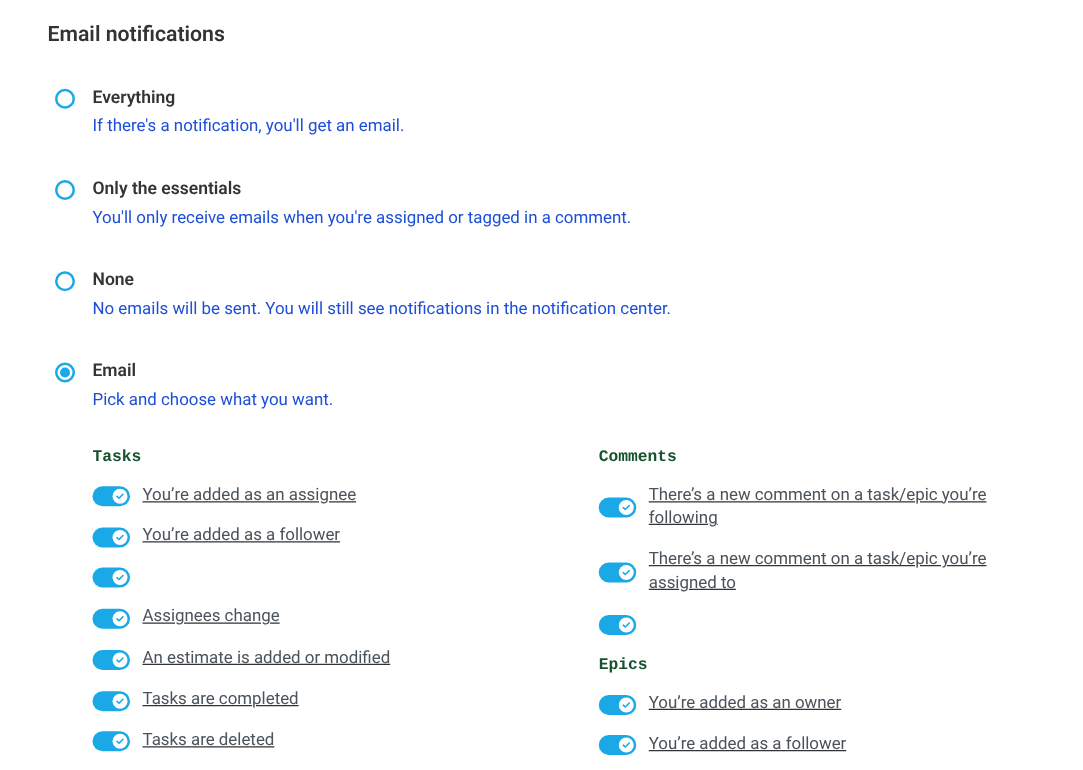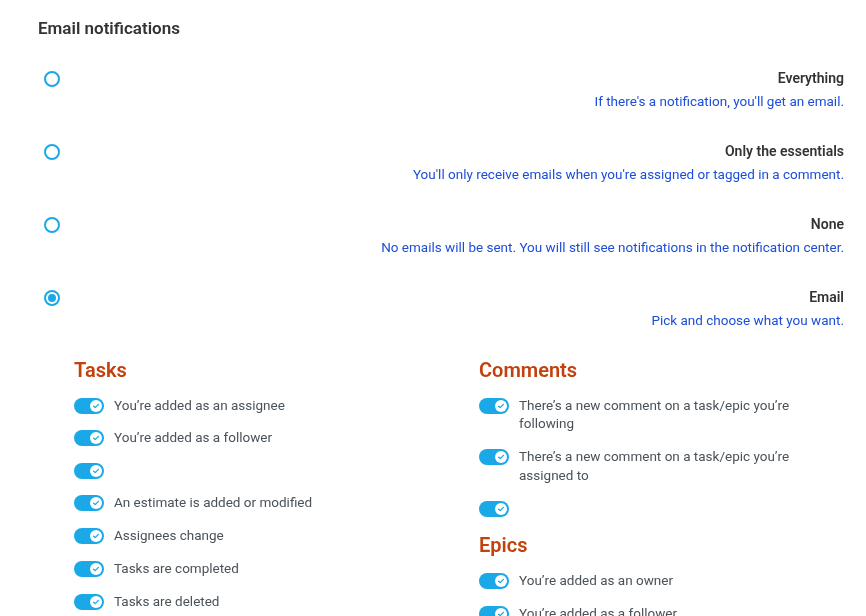--- a/index.html
+++ b/index.html
@@ -13,21 +13,20 @@
     }
     .page-title {
       font-size: 17px;
       font-weight: 600;
       color: #333;
       margin-bottom: 32px;
       margin-left: 16px;
     }
     .radio-options {
       padding-left: 22px;
-      text-align: right;
     }
     .radio-option {
       display: flex;
       align-items: flex-start;
       margin-bottom: 32px;
       cursor: pointer;
     }
     .radio-outer {
       flex: 0 0 auto;
       width: 16px;
@@ -61,31 +60,33 @@
       line-height: 1.4;
     }
     .custom-section {
       display: flex;
       padding-left: 52px;
       gap: 40px;
       margin-top: -4px;
     }
     .col { flex: 1; min-width: 0; }
     .group-heading {
-      font-size: 20px;
+      font-size: 13px;
       font-weight: 600;
-      color: #c2410c;
+      color: #14532d;
       margin-bottom: 14px;
       margin-top: 0;
+      font-family: Liberation Mono, monospace;
     }
     .group-heading.mt { margin-top: 16px; }
     .toggle-row {
       display: flex;
-      align-items: flex-start;
+      align-items: center;
       margin-bottom: 14px;
+      text-decoration: underline;
     }
     .toggle {
       flex: 0 0 auto;
       width: 30px;
       height: 16px;
       border-radius: 8px;
       background: #1aa9e6;
       position: relative;
       margin-right: 10px;
       margin-top: 2px;
@@ -187,31 +188,31 @@
         </div>
     </div>
     <div class="toggle-row">
       <div class="toggle">
           <div class="toggle-knob">
             <svg width="8" height="8" viewBox="0 0 10 10">
               <path d="M2 5.2 L4 7 L8 3" stroke="#1aa9e6" stroke-width="1.6" fill="none" stroke-linecap="round" stroke-linejoin="round"></path>
             </svg>
           </div>
         </div>
+      <div class="toggle-label">Assignees change</div>
+    </div>
+    <div class="toggle-row">
+      <div class="toggle">
+          <div class="toggle-knob">
+            <svg width="8" height="8" viewBox="0 0 10 10">
+              <path d="M2 5.2 L4 7 L8 3" stroke="#1aa9e6" stroke-width="1.6" fill="none" stroke-linecap="round" stroke-linejoin="round"></path>
+            </svg>
+          </div>
+        </div>
       <div class="toggle-label">An estimate is added or modified</div>
-    </div>
-    <div class="toggle-row">
-      <div class="toggle">
-          <div class="toggle-knob">
-            <svg width="8" height="8" viewBox="0 0 10 10">
-              <path d="M2 5.2 L4 7 L8 3" stroke="#1aa9e6" stroke-width="1.6" fill="none" stroke-linecap="round" stroke-linejoin="round"></path>
-            </svg>
-          </div>
-        </div>
-      <div class="toggle-label">Assignees change</div>
     </div>
     <div class="toggle-row">
       <div class="toggle">
           <div class="toggle-knob">
             <svg width="8" height="8" viewBox="0 0 10 10">
               <path d="M2 5.2 L4 7 L8 3" stroke="#1aa9e6" stroke-width="1.6" fill="none" stroke-linecap="round" stroke-linejoin="round"></path>
             </svg>
           </div>
         </div>
       <div class="toggle-label">Tasks are completed</div>

